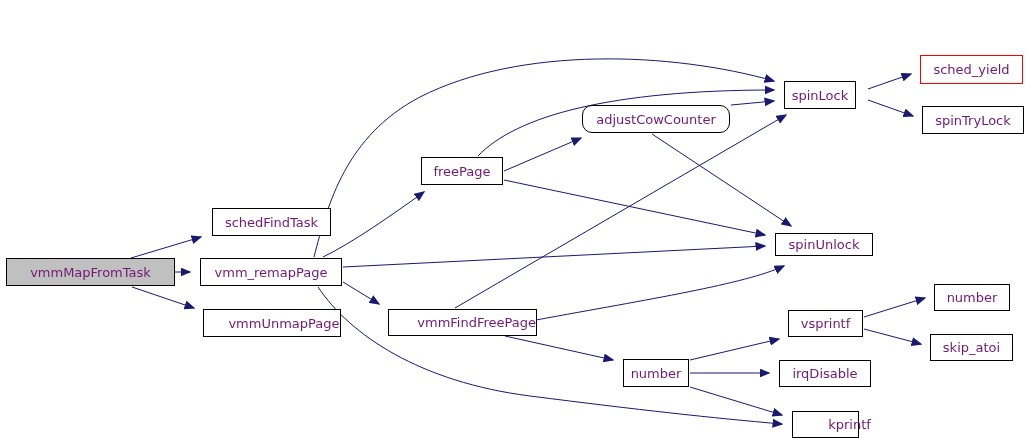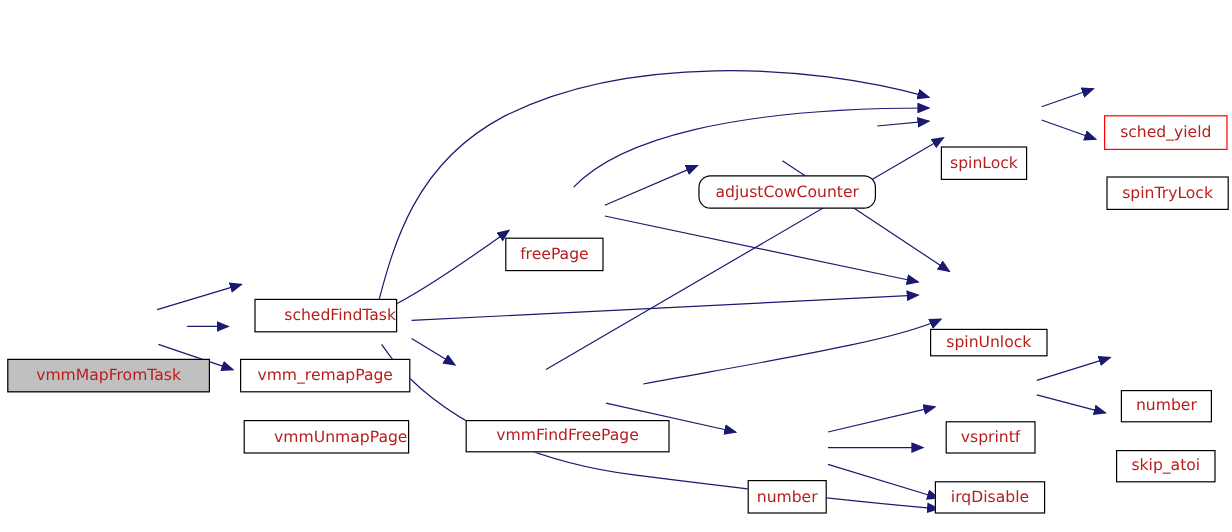--- a/index.html
+++ b/index.html
@@ -20,29 +20,28 @@
     left: 0;
     top: 0;
     width: 1027px;
     height: 443px;
   }
   .node {
     position: absolute;
     box-sizing: border-box;
     border: 1px solid #000000;
     background: #ffffff;
-    color: #b91c1c;
+    color: #701a75;
     font-size: 13px;
     line-height: 1;
     display: flex;
     align-items: center;
     justify-content: center;
     white-space: nowrap;
     cursor: pointer;
-    margin-top: 41px;
   }
   .node.highlight {
     background: #c0c0c0;
   }
   .node.red {
     border-color: #ff0000;
   }
   .edge {
     fill: none;
     stroke-width: 1;
@@ -81,21 +80,21 @@
         <path class="edge" d="M864,317 L925,298" stroke="#191970" marker-end="url(#arrowhead)"></path>
         <path class="edge" d="M864,329 L921,344" stroke="#191970" marker-end="url(#arrowhead)"></path>
         <path class="edge" d="M868,89 L911,74" stroke="#191970" marker-end="url(#arrowhead)"></path>
         <path class="edge" d="M868,100 L913,116" stroke="#191970" marker-end="url(#arrowhead)"></path>
       </g>
   </svg>
   <div id="node-group">
       <div class="node highlight" style="left: 6px; top: 258px; width: 169px; height: 28px;">
         <span>vmmMapFromTask</span>
       </div>
-      <div class="node" style="left: 212px; top: 208px; width: 119px; height: 28px; justify-content: flex-end;">
+      <div class="node" style="left: 212px; top: 208px; width: 119px; height: 28px;">
         <span>schedFindTask</span>
       </div>
       <div class="node" style="left: 200px; top: 258px; width: 142px; height: 28px;">
         <span>vmm_remapPage</span>
       </div>
       <div class="node" style="left: 203px; top: 309px; width: 138px; height: 28px; padding-left: 24px;">
         <span>vmmUnmapPage</span>
       </div>
       <div class="node" style="left: 421px; top: 157px; width: 82px; height: 28px;">
         <span>freePage</span>
@@ -108,21 +107,21 @@
       </div>
       <div class="node red" style="left: 920px; top: 55px; width: 103px; height: 29px;">
         <span>sched_yield</span>
       </div>
       <div class="node" style="left: 922px; top: 106px; width: 102px; height: 28px;">
         <span>spinTryLock</span>
       </div>
       <div class="node" style="left: 775px; top: 233px; width: 98px; height: 23px;">
         <span>spinUnlock</span>
       </div>
-      <div class="node" style="left: 388px; top: 309px; width: 170px; height: 27px;">
+      <div class="node" style="left: 388px; top: 309px; width: 149px; height: 27px; justify-content: flex-end;">
         <span>vmmFindFreePage</span>
       </div>
       <div class="node" style="left: 623px; top: 359px; width: 66px; height: 28px;">
         <span>number</span>
       </div>
       <div class="node" style="left: 788px; top: 310px; width: 75px; height: 27px;">
         <span>vsprintf</span>
       </div>
       <div class="node" style="left: 934px; top: 284px; width: 76px; height: 27px;">
         <span>number</span>

